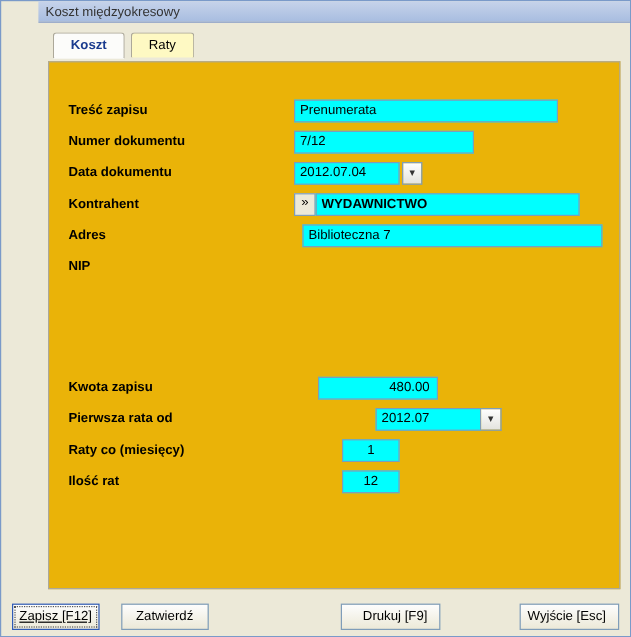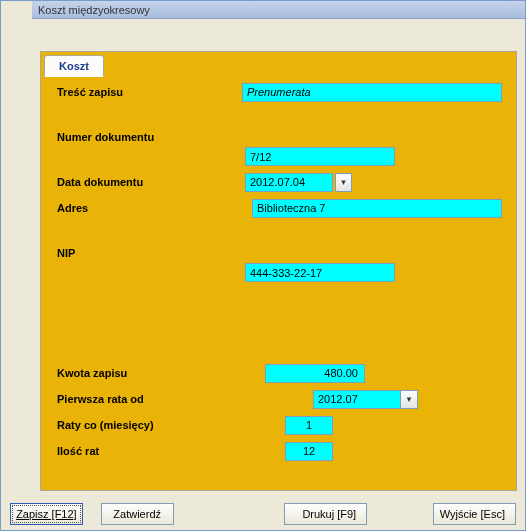--- a/index.html
+++ b/index.html
@@ -1,28 +1,28 @@
 <!DOCTYPE html>
 <html><head>
   <meta charset="utf-8">
   <style>
     * { box-sizing: border-box; margin: 0; padding: 0; }
     body { font-family: Tahoma, Arial, sans-serif; font-size: 11px; background: #d4d0c8; }
     .window { width: 526px; height: 531px; background: #ece9d8; border: 1px solid #7a9ac9; padding-left: 31px; }
     .title-bar { background: linear-gradient(#c6d3ea, #a8bde0); height: 18px; line-height: 18px; padding: 0 6px; color: #333; font-size: 11px; border-bottom: 1px solid #8aa0c8; }
     .tabs { position: relative; margin: 8px 0 0 12px; height: 24px; }
     .tab { display: inline-block; padding: 4px 14px; background: #fef9c3; border: 1px solid #aca899; border-bottom: none; border-radius: 3px 3px 0 0; position: relative; margin-right: 2px; cursor: pointer; }
-    .tab.active { background: #fcfcfa; border-bottom: 1px solid #fcfcfa; margin-bottom: -1px; font-weight: bold; color: #1a3b8e; z-index: 2; margin-top: 28px; }
+    .tab.active { background: #fcfcfa; border-bottom: 1px solid #fcfcfa; margin-bottom: -1px; font-weight: bold; color: #1a3b8e; z-index: 2; }
     .panel { margin: 0 8px; border: 1px solid #aca899; background: #eab308; height: 440px; padding: 30px 14px 14px 14px; position: relative; }
     .row { display: flex; align-items: center; margin-bottom: 6px; min-height: 20px; }
     .label { width: 190px; font-weight: bold; color: #000; padding-left: 2px; }
     .field-area { flex: 1; display: flex; align-items: center; }
     .input { background: #00ffff; border: 1px solid #7f9db9; height: 19px; padding: 1px 4px; font-family: Tahoma, Arial, sans-serif; font-size: 11px; color: #000; }
-    .input-text { width: 260px; font-style: italic; }
-    .input-text-short { width: 150px; margin-top: 39px; }
+    .input-text { width: 220px; }
+    .input-text-short { width: 150px; }
     .input-date { width: 88px; }
     .input-num { width: 100px; text-align: right; padding-right: 6px; }
     .input-num-small { width: 48px; text-align: center; }
     .input-indent { margin-left: 10px; width: 250px; }
     .dropdown-btn { width: 17px; height: 19px; border: 1px solid #7f9db9; background: linear-gradient(#fefefe,#e3e3de); cursor: pointer; border-left: none; font-size: 9px; display:flex; align-items:center; justify-content:center; color:#333; }
     .dropdown-btn.sep { margin-left: 2px; border-left:1px solid #7f9db9; }
     .pick-btn { width: 18px; height: 19px; border: 1px solid #7f9db9; background: #ece9d8; font-size: 11px; line-height: 15px; text-align: center; cursor: pointer; margin-right: 0; }
     .spacer-large { height: 75px; }
     .footer { position: absolute; left: 0; right: 0; bottom: 6px; padding: 0 10px; display: flex; gap: 18px; }
     .btn { flex: 1; height: 22px; border: 1px solid #7f9db9; background: linear-gradient(#fdfdfd,#ece9d8); font-family: Tahoma, Arial, sans-serif; font-size: 11px; cursor: pointer; }
@@ -62,33 +62,37 @@
     <div class="row">
       <div class="label">Data dokumentu</div>
       <div class="field-area">
         <input class="input input-date" value="2012.07.04" style="">
         <div class="dropdown-btn sep">
             <span>▾</span>
           </div>
       </div>
     </div>
 
+    <div class="row">
+      <div class="label">Kontrahent</div>
+      <div class="field-area">
+        <div class="pick-btn"><span>»</span></div>
+        <input class="input input-text" style="font-weight: bold;" value="WYDAWNICTWO">
+      </div>
+    </div>
 
     <div class="row">
       <div class="label">Adres</div>
       <div class="field-area">
           <input class="input input-indent" value="Biblioteczna 7" style="">
         </div>
     </div>
 
     <div class="row">
       <div class="label">NIP</div>
-      <div class="field-area">
-          <input class="input input-text-short" value="444-333-22-17" style="">
-        </div>
     </div>
 
     <div class="spacer-large"></div>
 
     <div class="row">
       <div class="label">Kwota zapisu</div>
       <div class="field-area" style="padding-left:20px;">
           <input class="input input-num" value="480.00" style="">
         </div>
     </div>

